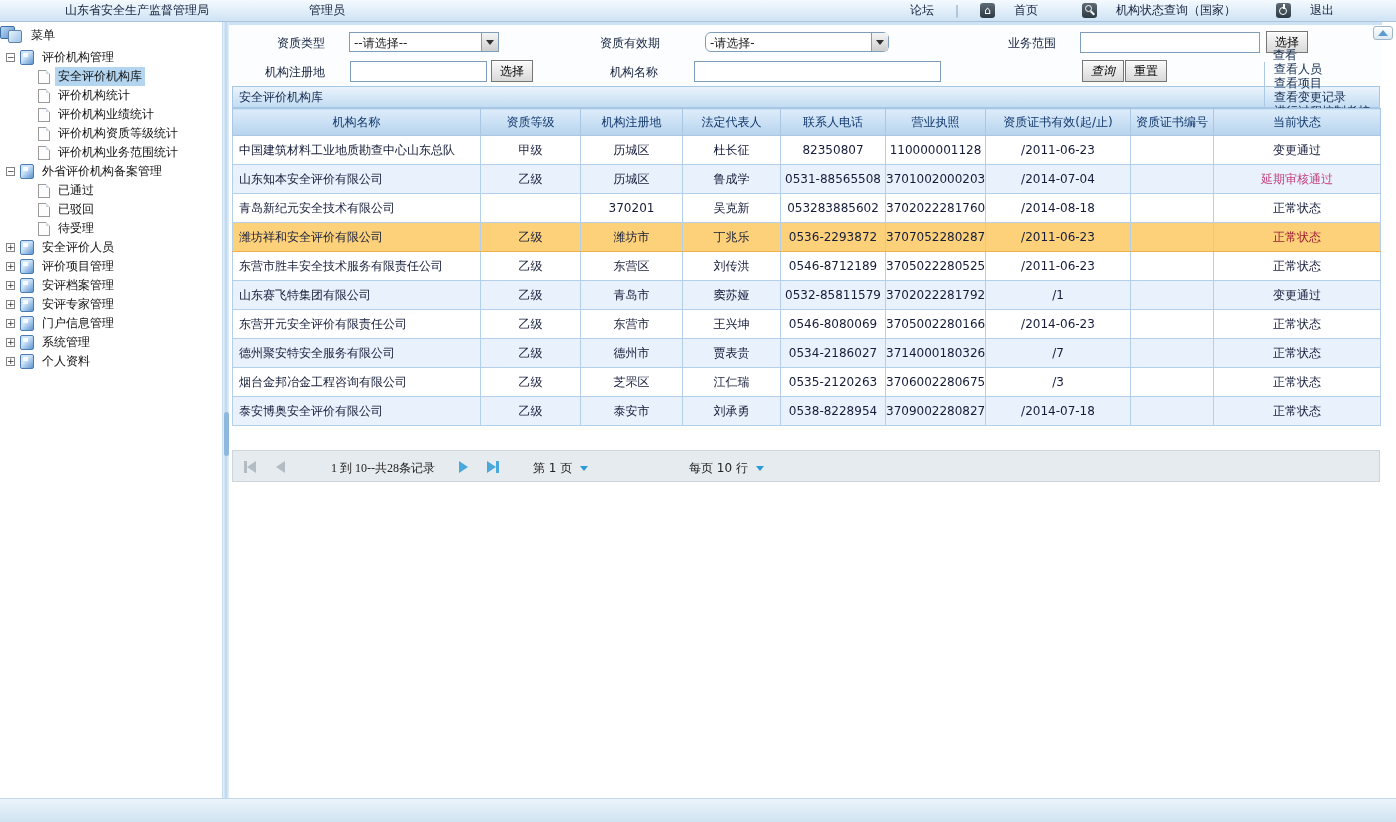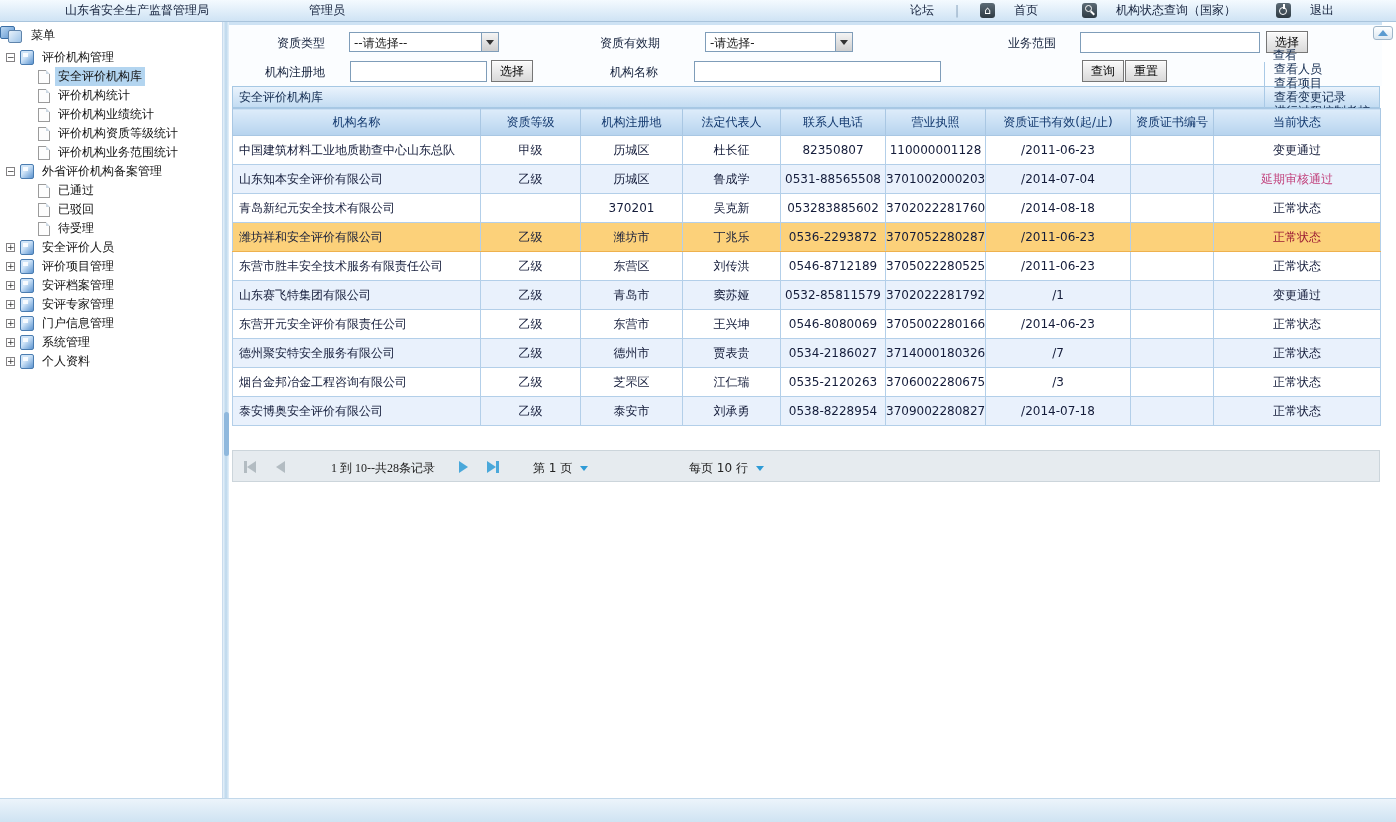--- a/index.html
+++ b/index.html
@@ -234,36 +234,36 @@
 
     <div id="filters">
       <span class="flabel" style="left:48px; top:7px;">资质类型</span>
       <div class="fselect" style="left:120px; top:7px; width:150px;">
         <span class="stext">--请选择--</span>
         <span class="sbtn">
             <span class="caret-dn"></span>
           </span>
       </div>
       <span class="flabel" style="left:371px; top:7px;">资质有效期</span>
-      <div class="fselect" style="left:476px; top:7px; width:148px;">
+      <div class="fselect" style="left:476px; top:7px; width:184px;border-radius:6px;">
         <span class="stext">-请选择-</span>
         <span class="sbtn">
             <span class="caret-dn"></span>
           </span>
       </div>
       <span class="flabel" style="left:779px; top:7px;">业务范围</span>
       <input class="finput" style="left: 851px; top: 7px; width: 180px;">
       <button class="gbtn" style="left:1037px; top:6px;">选择</button>
 
       <span class="flabel" style="left:36px; top:36px;">机构注册地</span>
       <input class="finput" style="left: 121px; top: 36px; width: 137px;">
       <button class="gbtn" style="left:262px; top:35px;">选择</button>
       <span class="flabel" style="left:381px; top:36px;">机构名称</span>
       <input class="finput" style="left: 465px; top: 36px; width: 247px;">
-      <button class="gbtn" style="left:853px; top:35px;">查询</button>
+      <button class="gbtn" style="left:853px; top:35px;font-style:italic;">查询</button>
       <button class="gbtn" style="left:896px; top:35px;">重置</button>
     </div>
 
     <div id="titlebar">
       <span class="ptitle">安全评价机构库</span>
       <ul id="actions">
           <li>查看</li>
           <li>查看人员</li>
           <li>查看项目</li>
           <li>查看变更记录</li>

